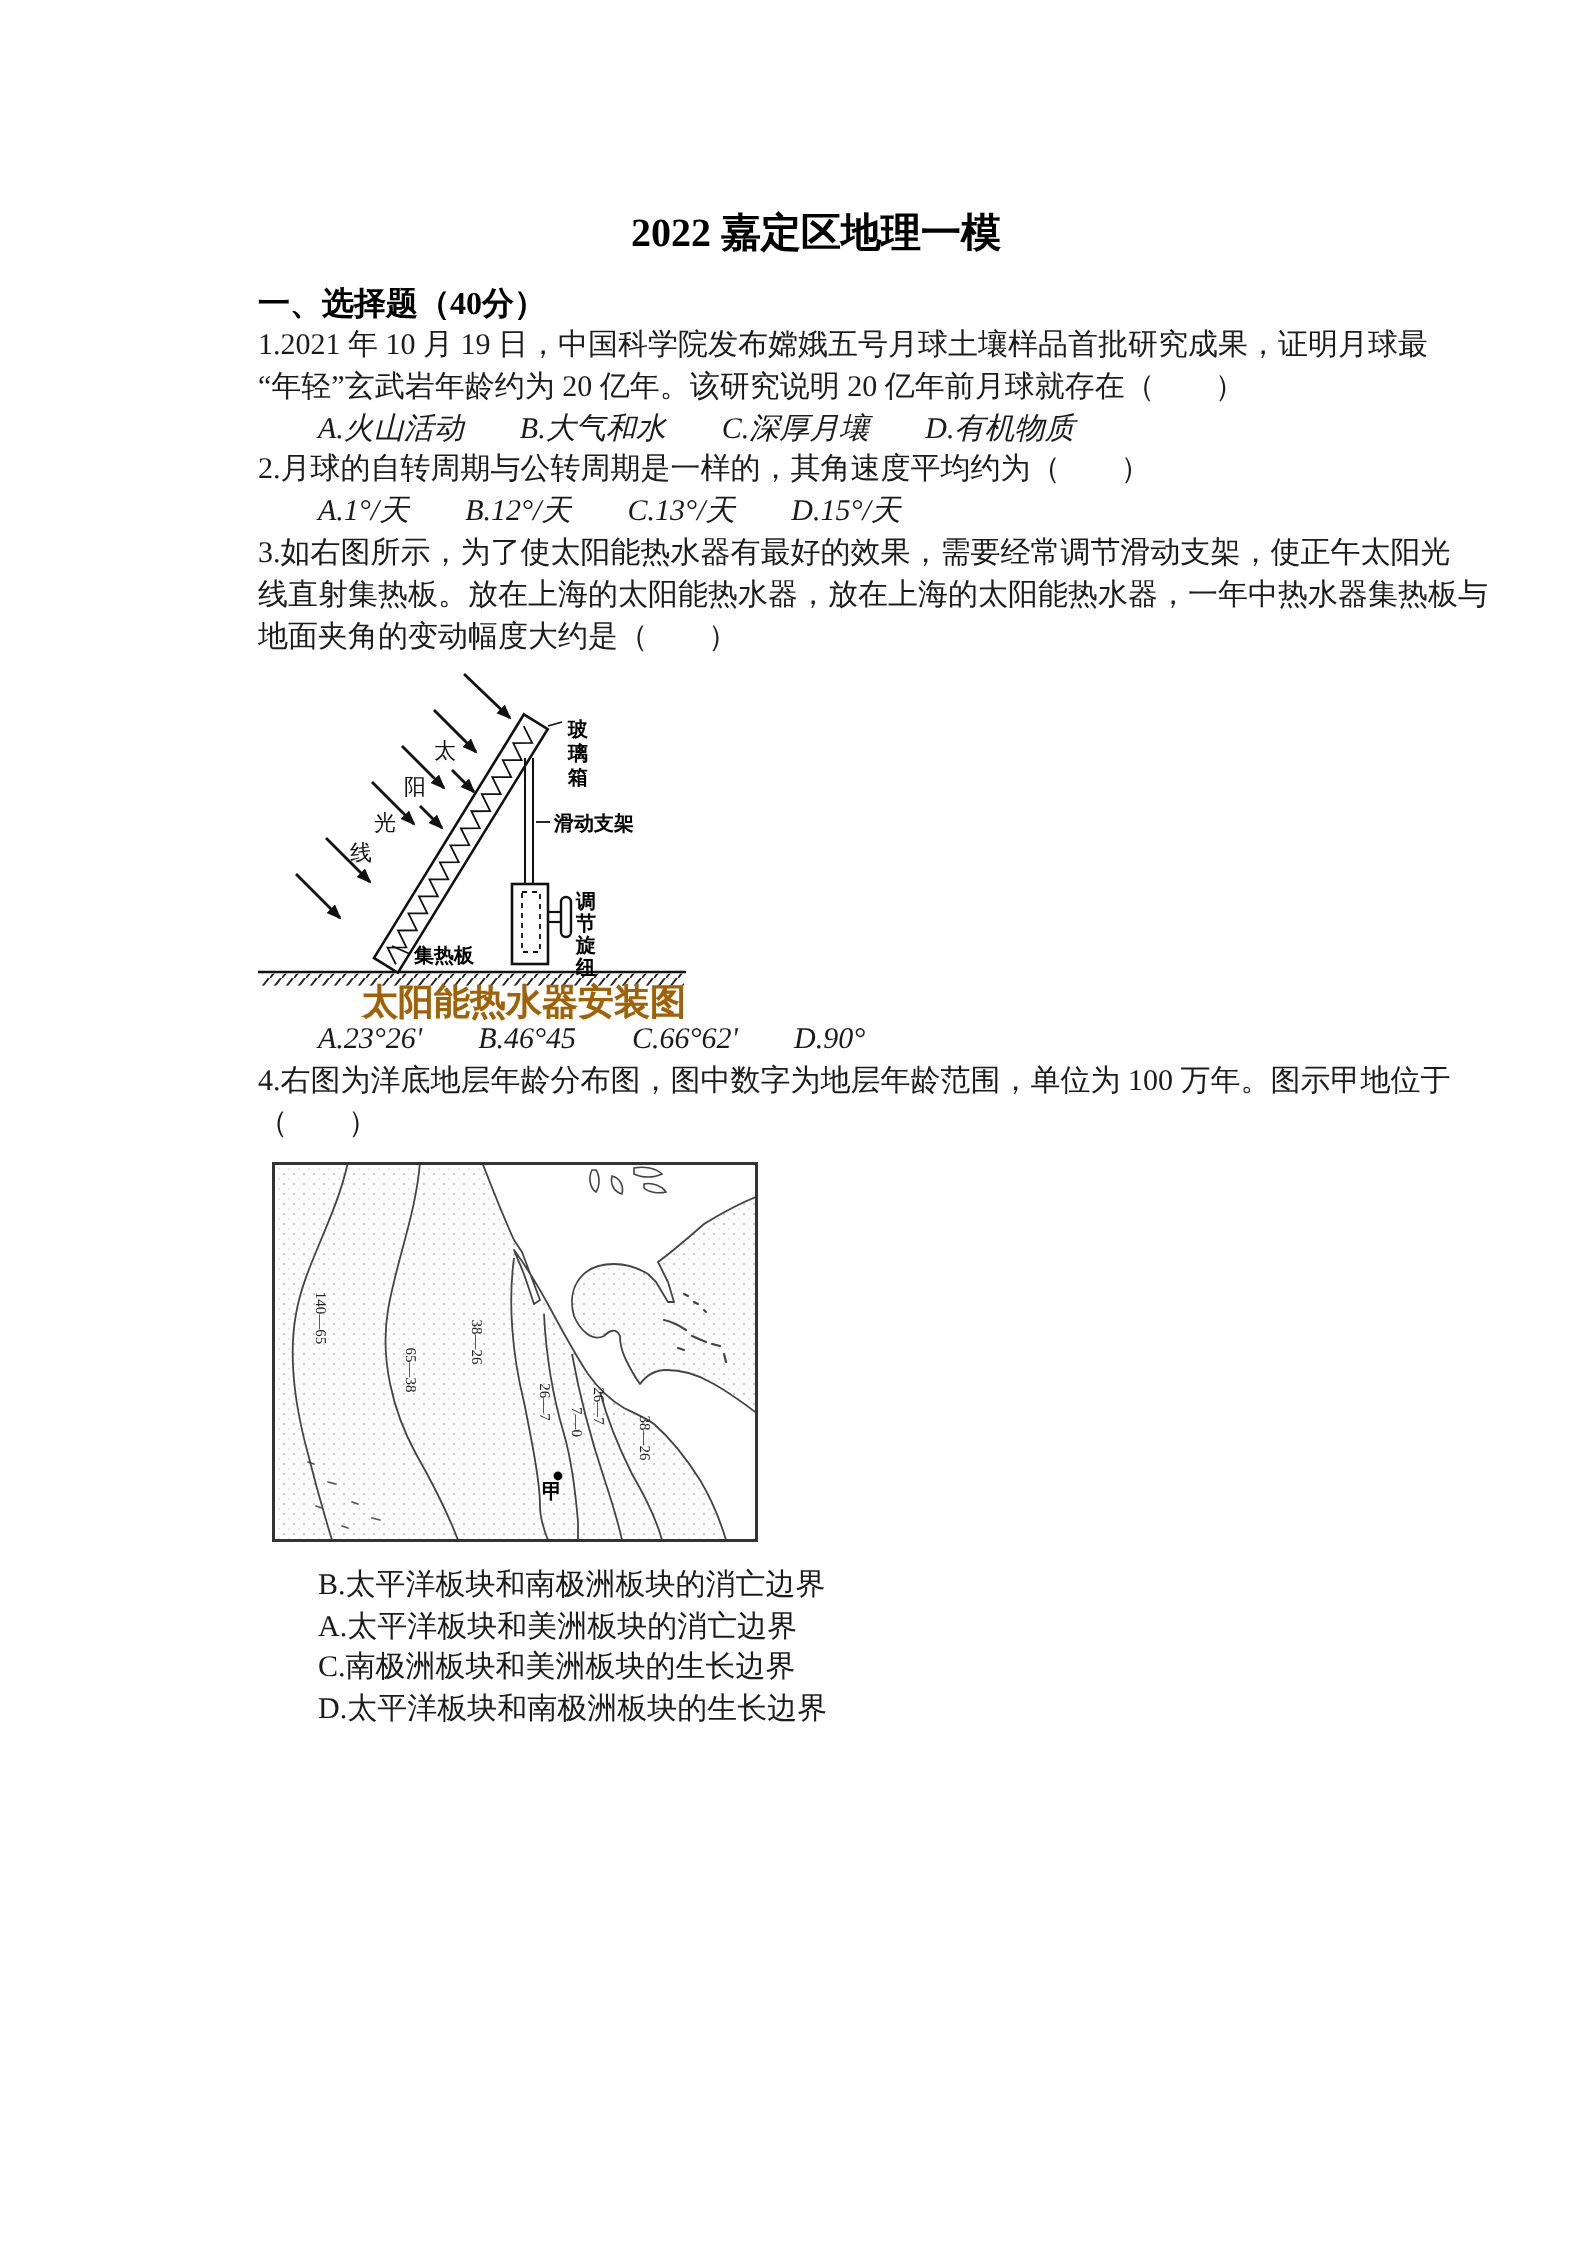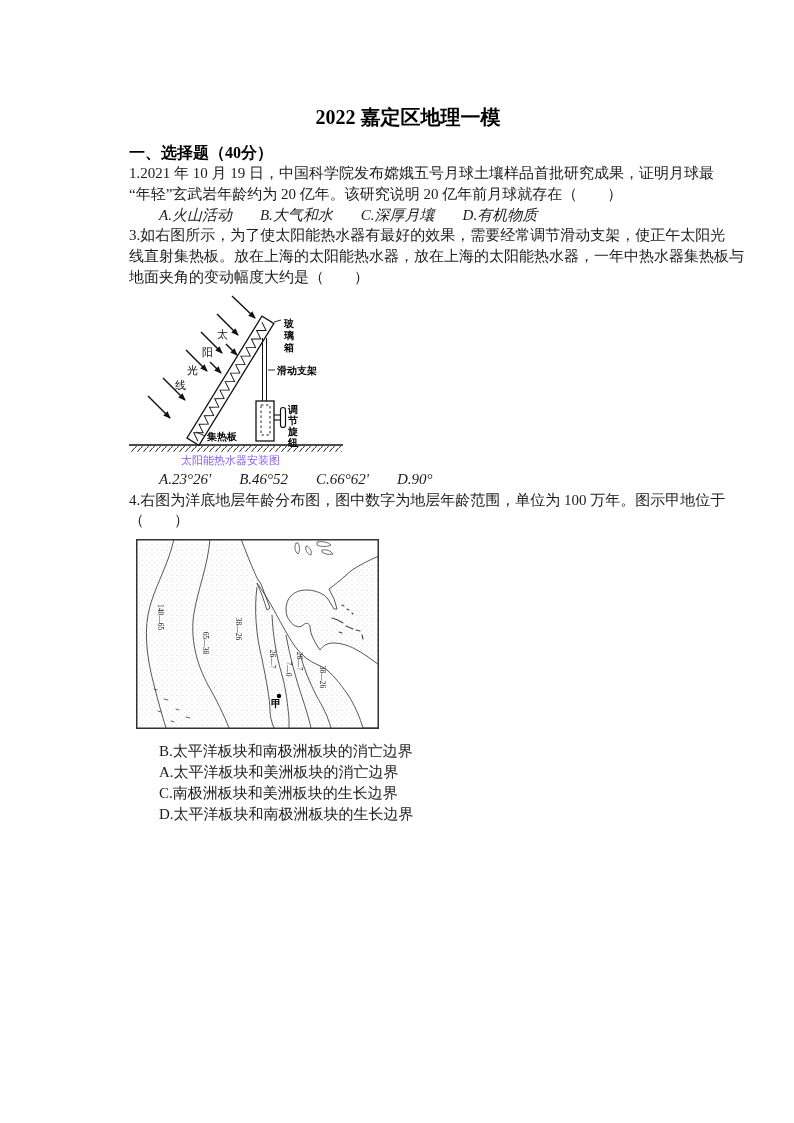--- a/index.html
+++ b/index.html
@@ -48,24 +48,24 @@
   .opts-stacked .opt{
     display:block;
     padding-left:30px;
     font-size:15px;
     line-height:20.8px;
   }
   .fig-solar{margin-top:6px;}
   .fig-solar svg{display:block;}
   .fig-caption{
     margin-left:52px;
-    font-size:11px;
-    font-weight:normal;
+    font-size:18px;
+    font-weight:bold;
     line-height:17px;
-    color:#8b5cf6;
+    color:#a16207;
   }
   .fig-map{margin-top:8px;margin-bottom:12px;margin-left:7px;}
   .fig-map svg{display:block;}
   svg text{font-family:"Liberation Serif","DejaVu Serif",serif;}
 </style>
 </head>
 <body>
 
 <div class="page">
 
@@ -76,20 +76,26 @@
     <div class="section-heading">一、选择题（40分）</div>
 
     <div>
       <div class="tline">1.2021 年 10 月 19 日，中国科学院发布嫦娥五号月球土壤样品首批研究成果，证明月球最</div>
       <div class="tline">“年轻”玄武岩年龄约为 20 亿年。该研究说明 20 亿年前月球就存在（　　）</div>
       <div class="opts-inline">
         <span class="opt">A.火山活动</span><span class="opt">B.大气和水</span><span class="opt">C.深厚月壤</span><span class="opt">D.有机物质</span>
       </div>
     </div>
 
+    <div>
+      <div class="tline">2.月球的自转周期与公转周期是一样的，其角速度平均约为（　　）</div>
+      <div class="opts-inline">
+        <span class="opt">A.1°/天</span><span class="opt">B.12°/天</span><span class="opt">C.13°/天</span><span class="opt">D.15°/天</span>
+      </div>
+    </div>
 
     <div>
       <div class="tline">3.如右图所示，为了使太阳能热水器有最好的效果，需要经常调节滑动支架，使正午太阳光</div>
       <div class="tline">线直射集热板。放在上海的太阳能热水器，放在上海的太阳能热水器，一年中热水器集热板与</div>
       <div class="tline">地面夹角的变动幅度大约是（　　）</div>
 
       <div class="fig-solar">
         <svg width="230" height="158" viewBox="0 0 230 158">
           <defs>
             <marker id="ah" markerWidth="9" markerHeight="8" refX="6.5" refY="3" orient="auto" markerUnits="userSpaceOnUse">
@@ -159,21 +165,21 @@
               <text x="159" y="152">纽</text>
             </g>
             <line x1="67" y1="138" x2="76" y2="142" stroke="#111" stroke-width="0.9"></line>
             <text x="78" y="146">集热板</text>
           </g>
         </svg>
         <div class="fig-caption">太阳能热水器安装图</div>
       </div>
 
       <div class="opts-inline">
-        <span class="opt">A.23°26'</span><span class="opt">B.46°52</span><span class="opt">C.66°62'</span><span class="opt">D.90°</span>
+        <span class="opt">A.23°26'</span><span class="opt">B.46°45</span><span class="opt">C.66°62'</span><span class="opt">D.90°</span>
       </div>
     </div>
 
     <div>
       <div class="tline">4.右图为洋底地层年龄分布图，图中数字为地层年龄范围，单位为 100 万年。图示甲地位于</div>
       <div class="tline">（　　）</div>
 
       <div class="fig-map">
         <svg width="243" height="190" viewBox="0 0 243 190">
           <defs>

